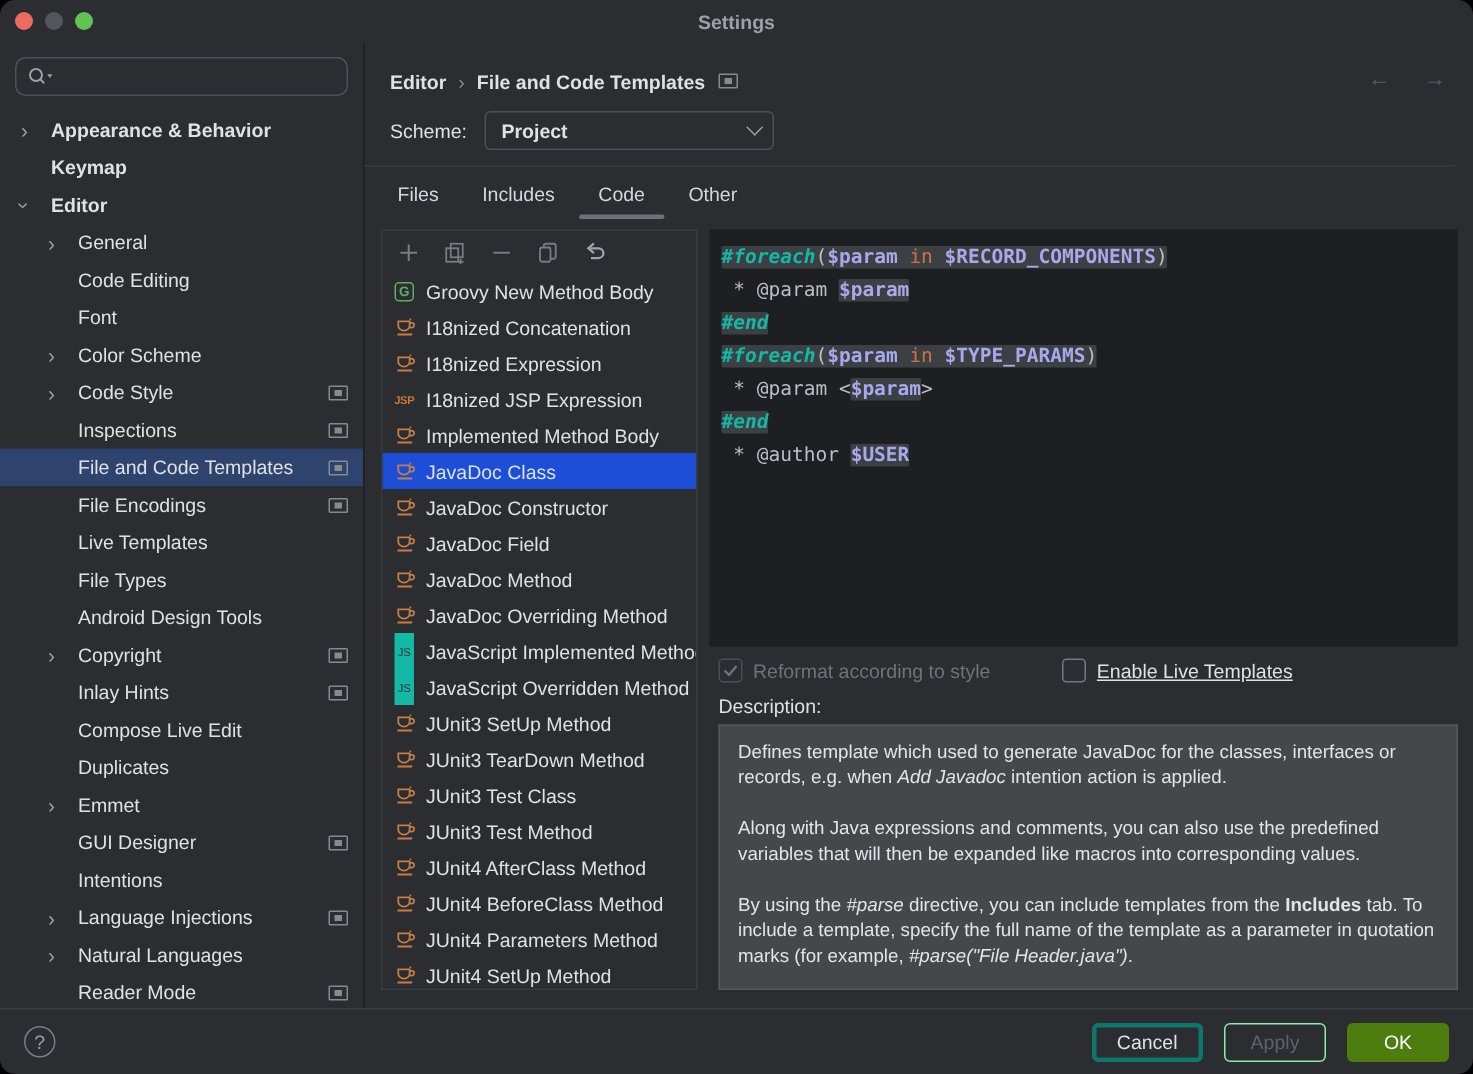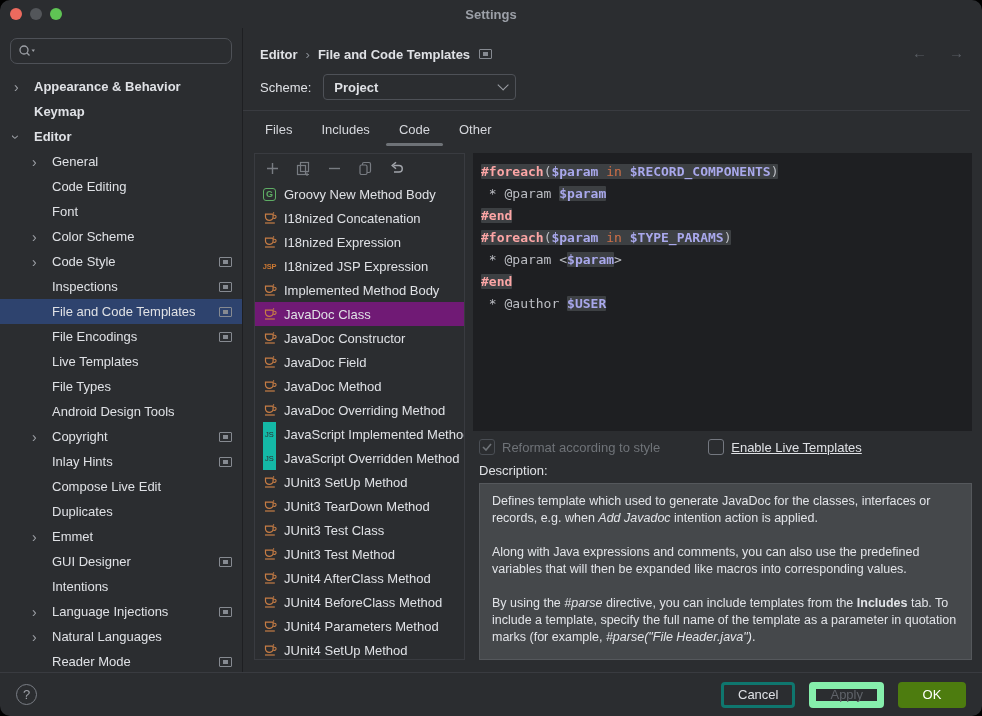--- a/index.html
+++ b/index.html
@@ -49,32 +49,32 @@
   .tab { position:relative; height:100%; display:flex; align-items:center; padding:0 13px; font-size:13px; color:#D5D7DC; cursor:default; }
   .tab.selected::after { content:""; position:absolute; left:0; right:0; bottom:1px; height:3px; border-radius:2px; background:#6E7277; }
 
   
   .content { flex:1; display:flex; margin:6px 10px 12px 11px; min-height:0; }
   .list-panel { width:211px; flex:none; border:1px solid #393B40; display:flex; flex-direction:column; margin-right:8px; min-height:0; }
   .list-toolbar { height:28px; flex:none; display:flex; align-items:center; padding-left:10px; gap:16px; }
   .tb-icon { display:inline-flex; cursor:default; }
   .tpl-list { flex:1; overflow:hidden; }
   .tpl-item { height:24px; display:flex; align-items:center; gap:7px; padding-left:7px; font-size:13px; white-space:nowrap; overflow:hidden; cursor:default; }
-  .tpl-item.selected { background:#701a75; }
+  .tpl-item.selected { background:#1d4ed8; }
   .tpl-ic { flex:none; width:15px; display:inline-flex; justify-content:center; align-items:center; }
   .ic-groovy { width:13px; height:13px; border:1px solid #5FAD65; border-radius:3px; color:#5FAD65; font-size:9px; font-weight:bold; display:inline-flex; align-items:center; justify-content:center; }
   .ic-js { width:13px; height:28px; background:#14b8a6; border-radius:2px; color:#2B2D30; font-size:7.5px; font-weight:normal; display:inline-flex; align-items:center; justify-content:center; }
   .ic-jsp { color:#CC7832; font-size:7.5px; font-weight:bold; letter-spacing:-0.3px; }
 
   
   .editor-col { flex:1; display:flex; flex-direction:column; min-width:0; }
   .code-editor { height:278px; flex:none; background:#1E1F22; padding:8px 0 0 8px; overflow:hidden; font-family:"DejaVu Sans Mono","Liberation Mono",monospace; font-size:13px; }
   .code-line { height:22px; line-height:22px; white-space:pre; }
   .tok-box { background:#3D4043; border-radius:1px; }
-  .tok.dir { color:#fca5a5; font-weight:bold; }
+  .tok.dir { color:#14b8a6; font-weight:bold;font-style:italic; }
   .tok.var { color:#A9A8EC; font-weight:bold; }
   .tok.kw  { color:#CF7048; }
   .tok.pl  { color:#BCBEC4; }
 
   .opts-row { margin-top:6px; height:20px; display:flex; align-items:center; padding-left:6px; font-size:13px; }
   .cb { width:16px; height:16px; border-radius:3px; flex:none; display:inline-flex; align-items:center; justify-content:center; }
   .cb.disabled-checked { border:1px solid #4A4E54; }
   .cb.unchecked { border:1px solid #747880; }
   .opt-label { margin-left:7px; }
   .opt-disabled { color:#6F7378; }
@@ -85,21 +85,21 @@
   .desc-box p { margin:0 0 17px 0; }
   .desc-box i { font-style:italic; }
   .desc-box b { font-weight:bold; }
 
   
   .footer { height:44px; border-top:1px solid #393B40; display:flex; align-items:center; padding:0 16px; }
   .help-circle { width:21px; height:21px; border:1.5px solid #7A7E85; border-radius:50%; color:#9DA0A6; font-size:13px; display:flex; align-items:center; justify-content:center; cursor:default; }
   .btns { margin-left:auto; display:flex; gap:14px; }
   .btn { min-width:68px; height:26px; border-radius:4px; font-size:13px; display:flex; align-items:center; justify-content:center; padding:0 14px; cursor:default; }
   .btn.cancel { border:3px solid #0f766e; color:#DFE1E5; background:transparent; }
-  .btn.apply  { border:7px solid #86efac; color:#5F6369; background:transparent; }
+  .btn.apply  { border:1px solid #86efac; color:#5F6369; background:transparent; }
   .btn.ok     { background:#4d7c0f; color:#FFFFFF; border:none; }
 </style>
 </head>
 <body>
 
 <div class="window">
 
   <div class="titlebar">
     <div class="traffic">
       <span class="light red"></span>

